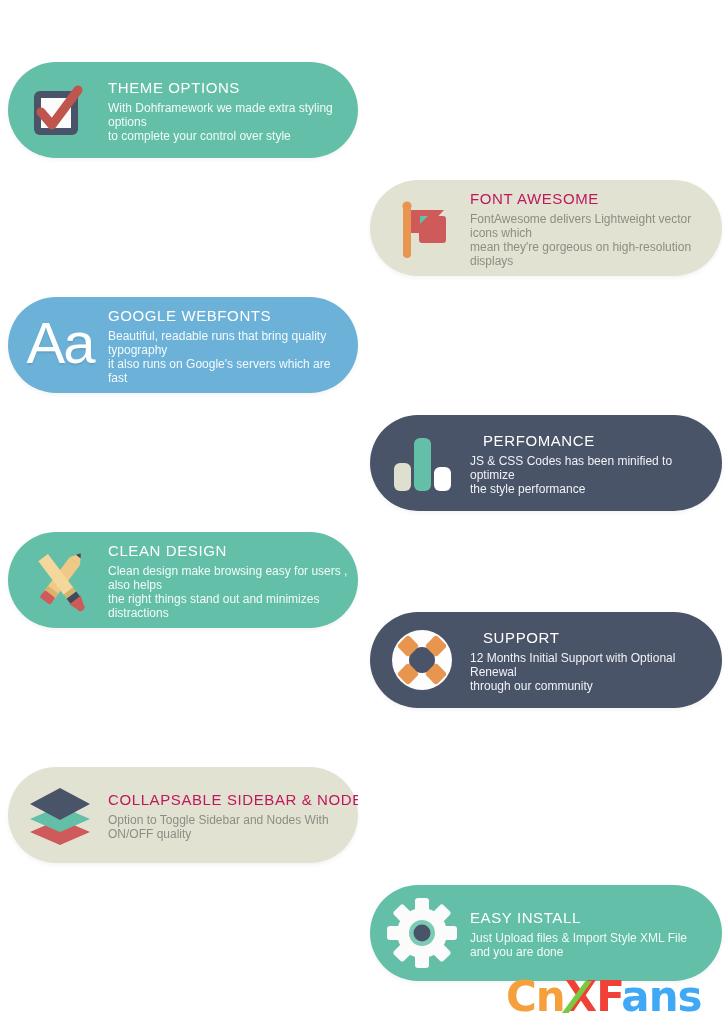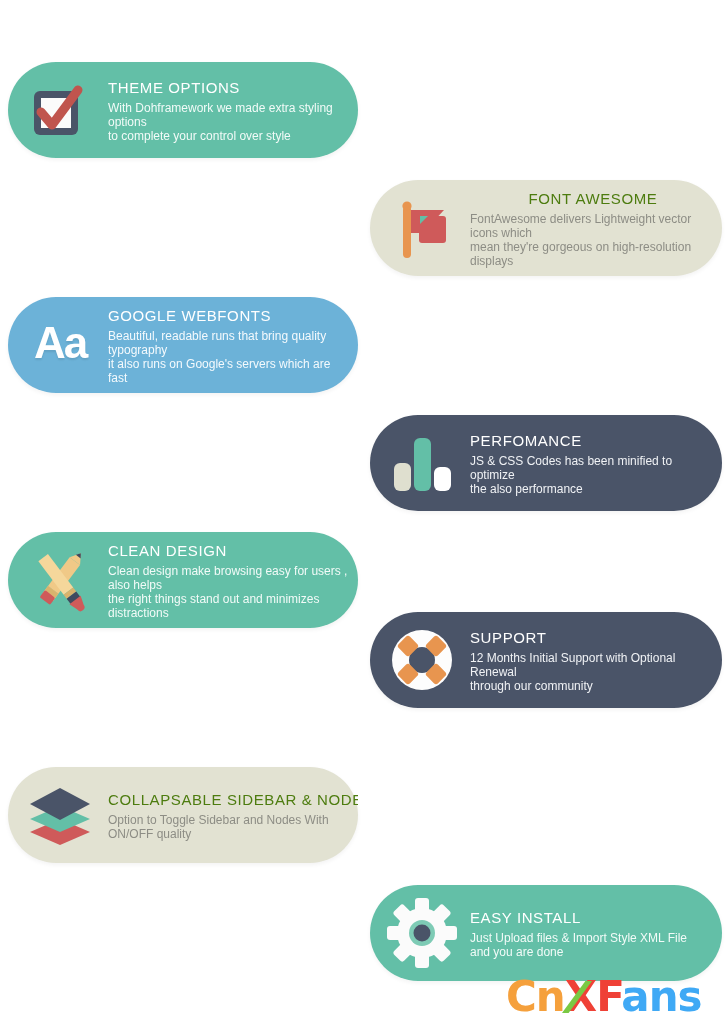--- a/index.html
+++ b/index.html
@@ -56,42 +56,42 @@
     font-size: 12px;
     line-height: 14px;
     font-weight: 400;
   }
   
   .t-teal  { background: #63bfa7; }
   .t-teal  .card-title { color: #ffffff; }
   .t-teal  .card-desc  { color: #f2fbf8; }
 
   .t-beige { background: #e2e2d2; }
-  .t-beige .card-title { color: #4d7c0f; text-align: center; }
+  .t-beige .card-title { color: #be185d; }
   .t-beige .card-desc  { color: #8d8d85; }
 
   .t-blue  { background: #6cb2d8; }
   .t-blue  .card-title { color: #ffffff; }
   .t-blue  .card-desc  { color: #f4fafd; }
 
   .t-navy  { background: #4a5468; }
-  .t-navy  .card-title { color: #ffffff; }
+  .t-navy  .card-title { color: #ffffff; margin-left: 13px; }
   .t-navy  .card-desc  { color: #f0f2f5; }
 
   
   .icon-svg { display:block; width: 100%; height: 100%; overflow: visible; }
 
   
   .aa-icon {
     font-family: "Liberation Sans", sans-serif;
-    font-size: 44px;
+    font-size: 58px;
     line-height: 62px;
     color: #ffffff;
     letter-spacing: -2px;
-    font-weight: 700;
+    font-weight: 400;
     text-shadow: 0 2px 2px rgba(0,0,0,0.09);
     white-space: nowrap;
     transform: translateY(-2px);
   }
 
   
   #watermark {
     position: absolute;
     left: 506px;
     top: 975px;
@@ -164,21 +164,21 @@
       <svg class="icon-svg" viewBox="0 0 76 76">
         <rect x="10" y="38" width="17" height="28" rx="6" fill="#dfdfcf"></rect>
         <rect x="30" y="13" width="17" height="53" rx="6" fill="#63bfa7"></rect>
         <rect x="50" y="42" width="17" height="24" rx="6" fill="#ffffff"></rect>
       </svg>
     </div>
     <div class="txt-wrap">
       <div class="card-title">PERFOMANCE</div>
       <div class="card-desc">
         <span>JS &amp; CSS Codes has been minified to optimize</span><br>
-        <span>the also performance</span>
+        <span>the style performance</span>
       </div>
     </div>
   </div>
 
   <div class="card left t-teal" style="top:532px">
     <div class="icon-wrap">
       <svg class="icon-svg" viewBox="0 0 76 76">
 
         <g transform="rotate(37 38 38)">
           <rect x="32" y="14" width="13" height="36" fill="#f0c987"></rect>

